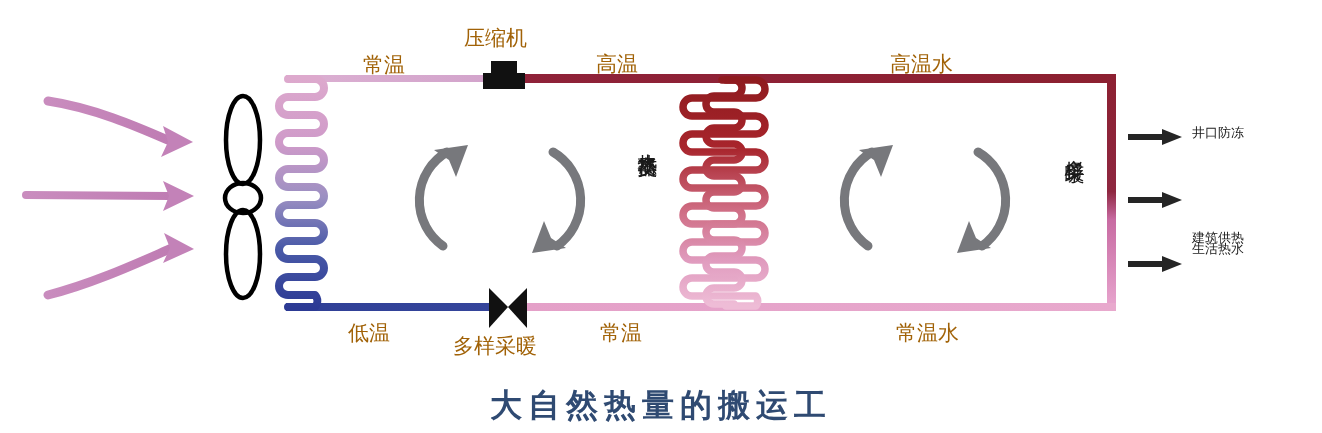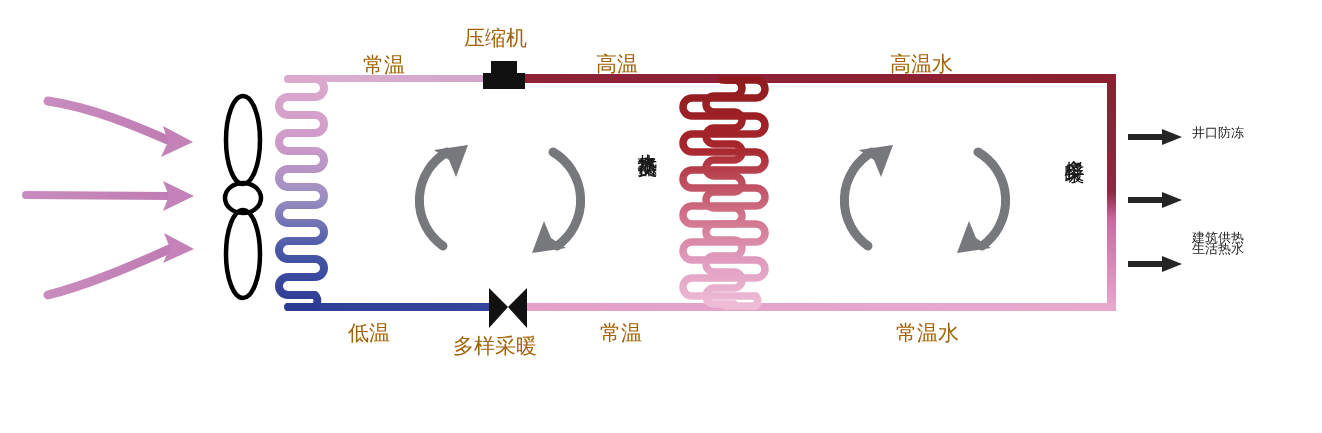--- a/index.html
+++ b/index.html
@@ -196,14 +196,15 @@
 <div class="lbl" style="left:896px;top:323px;text-align:center;">常温水</div>
 
 <div class="vlabel" style="left:635px;top:138px;">水热交换器</div>
 
 <div class="vlabel" style="left:1062px;top:144px;">多样采暖</div>
 
 <div class="lbl-out" style="left:1192px;top:126px;">井口防冻</div>
 <div class="lbl-out" style="left:1192px;top:189px;margin-top:42px;">建筑供热</div>
 <div class="lbl-out" style="left:1192px;top:242px;">生活热水</div>
 
+<div class="title" style="top:384px;color:#2f4a72;">大自然热量的搬运工</div>
 
 </div>
 
 </body></html>

